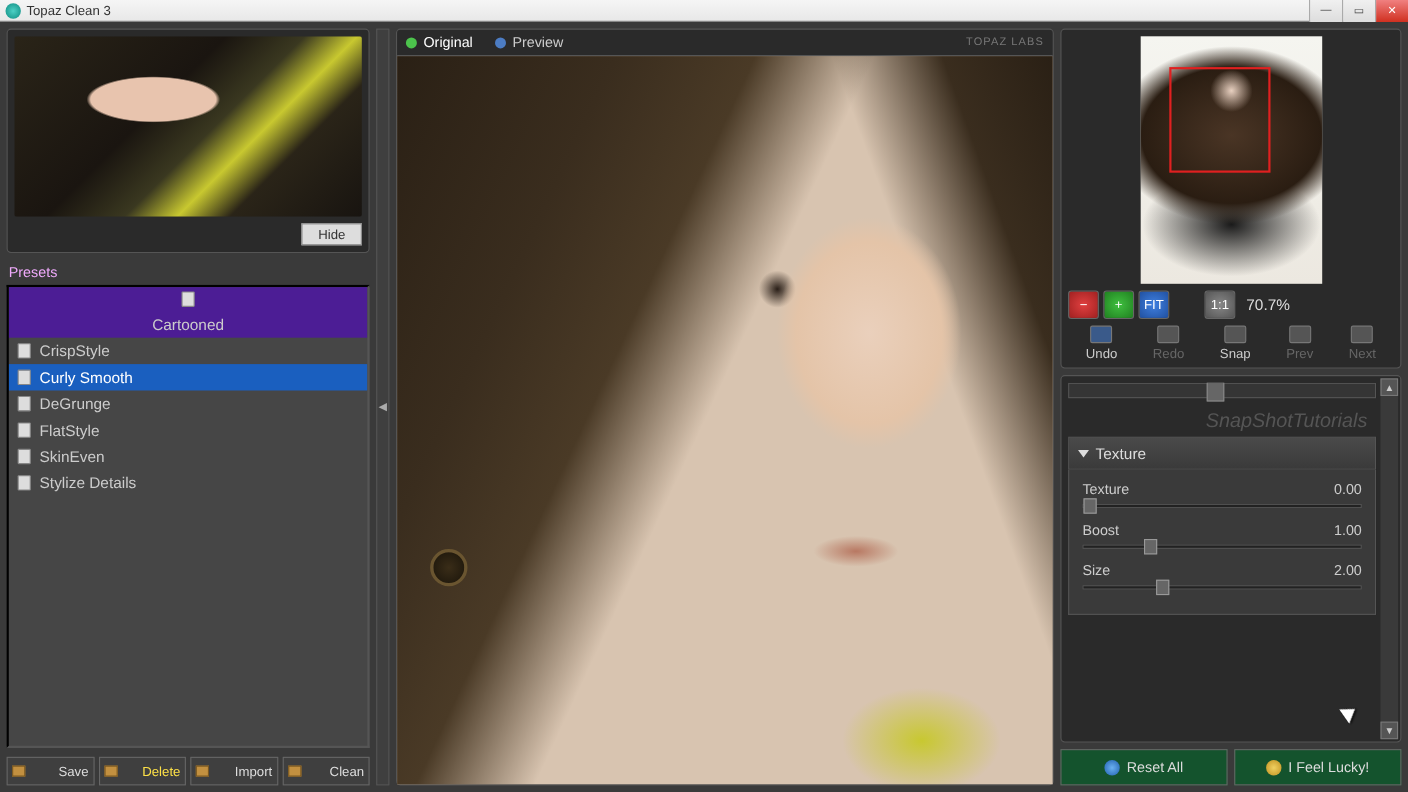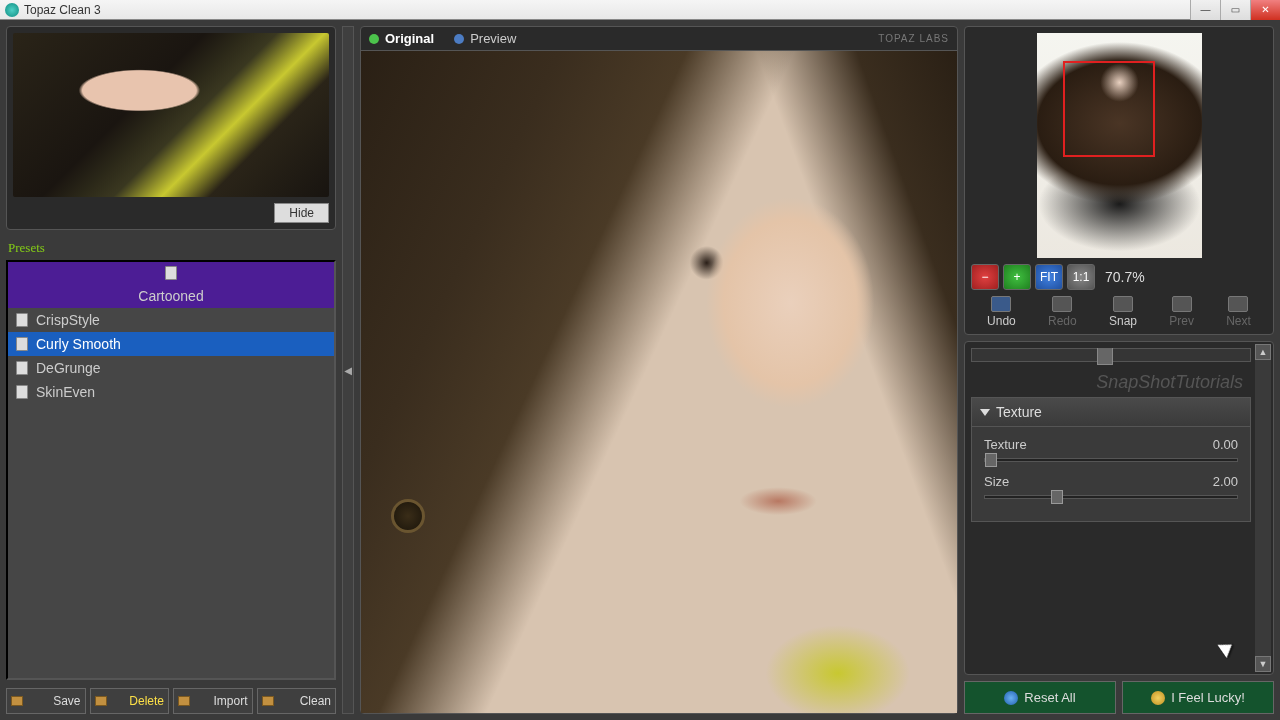--- a/index.html
+++ b/index.html
@@ -17,38 +17,38 @@
 .left-col { width: 330px; display: flex; flex-direction: column; gap: 6px; }
 .thumb-box { background:#2a2a2a; border:1px solid #555; border-radius:4px; height:204px; position:relative; display:flex; flex-direction:column;}
 .thumb-img { flex:1; margin:6px; background:
   radial-gradient(ellipse 60% 40% at 40% 35%, #e8c4ae 0%, #e8c4ae 30%, transparent 32%),
   linear-gradient(135deg, #2a2418 0%, #1a1510 40%, #3a3820 55%, #c8c830 65%, #2a2418 75%, #181410 100%);
   border-radius:2px; }
 .hide-wrap { display:flex; justify-content:flex-end; padding:0 6px 6px 0;}
 .hide-btn { background:#ddd; color:#333; border:1px solid #888; padding:2px 14px; font-size:12px; cursor:pointer;}
 
 .presets-panel { flex:1; background:transparent; display:flex; flex-direction:column;}
-.presets-hdr { color:#84cc16; font-size:13px; padding:4px 2px;font-family:Liberation Serif, serif;}
+.presets-hdr { color:#f0abfc; font-size:13px; padding:4px 2px;}
 .preset-list { flex:1; border:2px inset #555; background:#464646; overflow:auto;}
 .preset-item { display:flex; align-items:center; gap:8px; padding:4px 8px; color:#ccc; font-size:14px; cursor:pointer;}
 .preset-item.hover { background:#4c1d95;flex-direction:column; }
 .preset-item.selected { background:#1a5fbf; color:#fff; }
 .doc-icon { width:12px; height:14px; background:#ddd; border:1px solid #888; border-radius:1px;}
 
 .preset-btns { display:flex; gap:4px; margin-top:8px;}
 .pbtn { flex:1; background:#3f3f3f; border:1px solid #666; color:#ddd; font-size:12px; padding:5px 4px; cursor:pointer; display:flex; align-items:center; justify-content:space-between; gap:4px;}
 .pbtn.disabled { color:#fde047;}
 .box-icon { width:12px; height:10px; background:#c29040; border:1px solid #7a5820;}
 
 .collapse-bar { width:12px; background:#3f3f3f; border:1px solid #555; display:flex; align-items:center; justify-content:center; color:#aaa; font-size:10px; cursor:pointer;}
 
 .center-col { flex:1; display:flex; flex-direction:column; background:#2a2a2a; border:1px solid #555; border-radius:4px;}
 .view-tabs { display:flex; align-items:center; padding:4px 8px; gap:20px; border-bottom:1px solid #555;}
 .view-tab { display:flex; align-items:center; gap:6px; color:#ccc; font-size:13px; cursor:pointer;}
-.view-tab.active { color:#fff;font-weight:bold;}
+.view-tab.active { color:#fff;}
 .dot { width:10px; height:10px; border-radius:50%;}
 .dot.g { background:#4cc34c;}
 .dot.b { background:#4c7cc3;}
 .logo { margin-left:auto; color:#777; font-size:10px; letter-spacing:1px;}
 .main-img { flex:1; background:
   radial-gradient(ellipse 120px 150px at 72% 38%, #ead0bc 0%, #e4c4a8 55%, rgba(232,196,174,0) 70%),
   radial-gradient(circle 28px at 76% 30%, #2a1f18 0%, rgba(42,31,24,0) 65%),
   radial-gradient(circle 26px at 58% 32%, #2a1f18 0%, rgba(42,31,24,0) 65%),
   radial-gradient(ellipse 55px 20px at 70% 68%, #b87862 0%, rgba(184,120,98,0) 70%),
   linear-gradient(115deg, #2a2015 0%, #3a2d1e 22%, #4a3a26 36%, rgba(74,58,38,0) 48%),
@@ -66,21 +66,21 @@
   radial-gradient(ellipse 90% 50% at 50% 40%, #4a3525 0%, #2a1d12 55%, rgba(42,29,18,0) 72%),
   radial-gradient(ellipse 70% 30% at 50% 76%, #1a1a1a 0%, rgba(26,26,26,0) 70%),
   linear-gradient(#f5f5f0,#ece8e0);
   position:relative;}
 .nav-rect { position:absolute; left:26px; top:28px; width:92px; height:96px; border:2px solid #e02020;}
 .zoom-row { display:flex; align-items:center; gap:4px; margin-bottom:6px;}
 .zbtn { width:28px; height:26px; background:#4a4a4a; border:1px solid #666; border-radius:3px; cursor:pointer; display:flex; align-items:center; justify-content:center; font-size:12px; color:#fff;}
 .zbtn.red { background:radial-gradient(#e04040,#a02020);}
 .zbtn.grn { background:radial-gradient(#40c040,#208020);}
 .zbtn.blu { background:radial-gradient(#4080e0,#2050a0);}
-.zbtn.gry { background:radial-gradient(#888,#555);}
+.zbtn.gry { background:radial-gradient(#888,#555);margin-left:28px;}
 .zoom-pct { color:#ddd; font-size:14px; margin-left:6px;}
 .hist-row { display:flex; justify-content:space-around; margin-top:4px;}
 .hbtn { display:flex; flex-direction:column; align-items:center; gap:2px; color:#ccc; font-size:12px; cursor:pointer;}
 .hbtn.disabled { color:#666;}
 .hicon { width:20px; height:16px; background:#555; border:1px solid #777; border-radius:2px;}
 .hicon.undo { background:#3a5a8a;}
 
 .params-panel { flex:1; background:#2a2a2a; border:1px solid #555; border-radius:4px; position:relative; overflow:hidden;}
 .scroll-area { position:absolute; left:6px; right:22px; top:6px; bottom:6px; overflow:hidden;}
 .mini-slider { height:14px; background:#353535; border:1px solid #555; margin-bottom:6px; position:relative;}
@@ -141,21 +141,29 @@
           <div class="preset-item selected">
             <span class="doc-icon"></span>
             <span>Curly Smooth</span>
           </div>
           <div class="preset-item">
             <span class="doc-icon"></span>
             <span>DeGrunge</span>
           </div>
           <div class="preset-item">
             <span class="doc-icon"></span>
+            <span>FlatStyle</span>
+          </div>
+          <div class="preset-item">
+            <span class="doc-icon"></span>
             <span>SkinEven</span>
+          </div>
+          <div class="preset-item">
+            <span class="doc-icon"></span>
+            <span>Stylize Details</span>
           </div>
         </div>
       <div class="preset-btns">
         <button class="pbtn">
             <span class="box-icon"></span>
             <span>Save</span>
           </button>
         <button class="pbtn disabled">
             <span class="box-icon"></span>
             <span>Delete</span>
@@ -238,20 +246,29 @@
           <span>Texture</span>
         </div>
         <div class="section-body">
           <div class="param">
             <div class="param-row">
                 <span>Texture</span>
                 <span>0.00</span>
               </div>
             <div class="track">
                 <div class="thumb" id="th-texture" style="left: 0%;"></div>
+              </div>
+          </div>
+          <div class="param">
+            <div class="param-row">
+                <span>Boost</span>
+                <span>1.00</span>
+              </div>
+            <div class="track">
+                <div class="thumb" id="th-boost" style="left: 22%;"></div>
               </div>
           </div>
           <div class="param">
             <div class="param-row">
                 <span>Size</span>
                 <span>2.00</span>
               </div>
             <div class="track">
                 <div class="thumb" id="th-size" style="left: 26%;"></div>
               </div>

